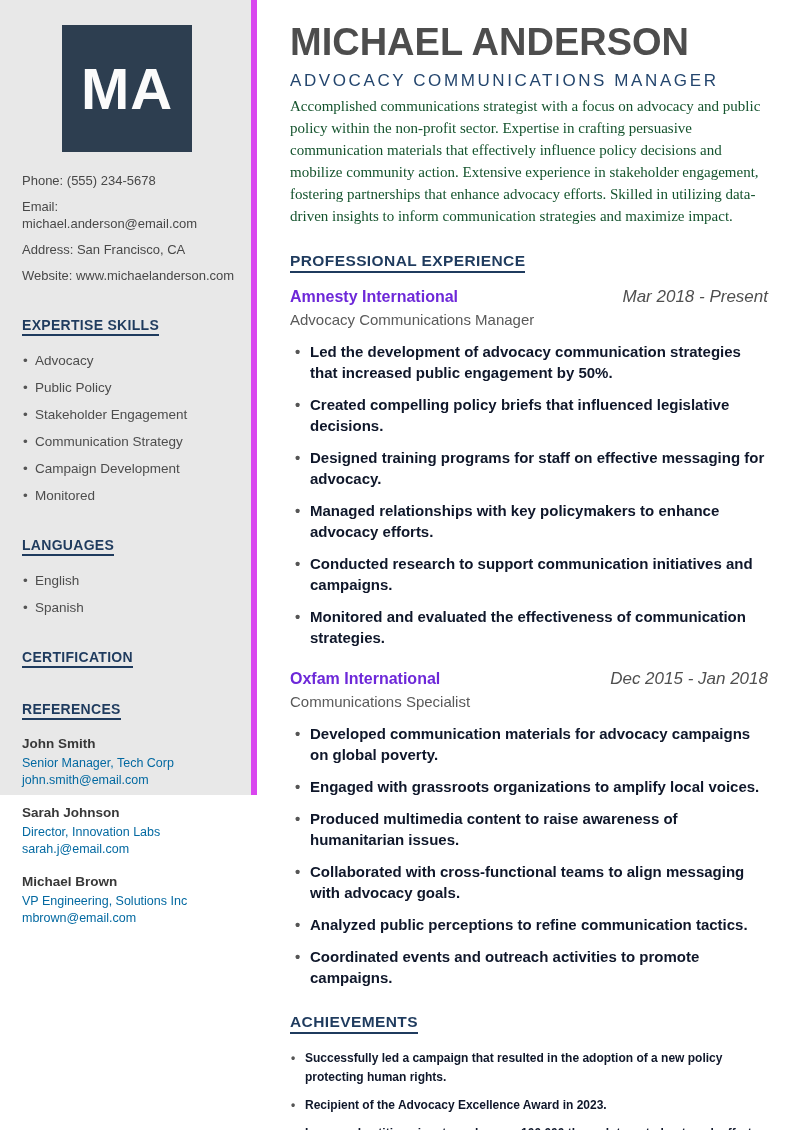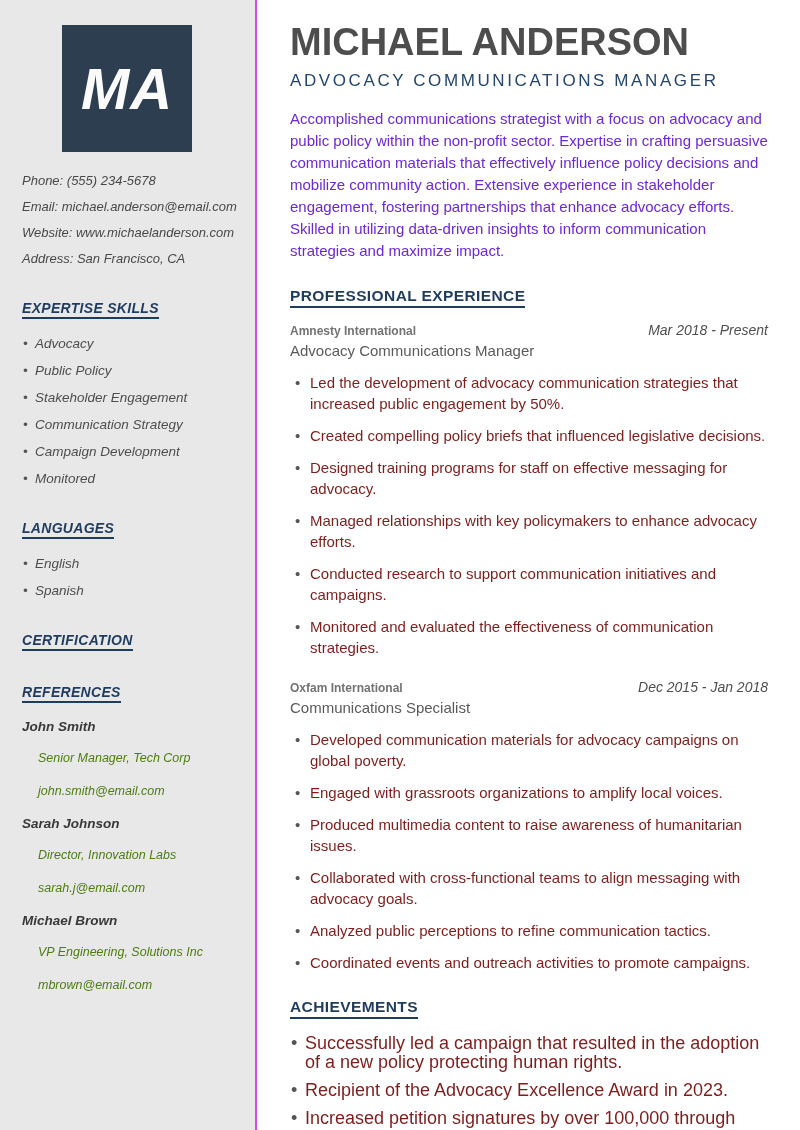--- a/index.html
+++ b/index.html
@@ -7,24 +7,23 @@
   body {
     width: 800px; height: 1130px;
     background: #ffffff;
     font-family: "Liberation Sans", sans-serif;
     overflow: hidden;
   }
   .page { display: flex; width: 800px; height: 1130px; }
 
   
   .sidebar {
-    width: 257px; min-width: 257px; height: 1130px;
+    width: 257px; min-width: 257px; height: 795px;
     background: #e8e8e8;
-    border-right: 2px solid #d946ef;
-    font-style: italic;
+    border-right: 6px solid #d946ef;
   }
   .monogram {
     width: 130px; height: 127px;
     margin: 25px auto 0 62px;
     background: #2d3e50;
     display: flex; align-items: center; justify-content: center;
   }
   .monogram span {
     color: #fbfbfb; font-size: 58px; font-weight: bold; letter-spacing: 1px;
   }
@@ -38,70 +37,70 @@
   .underlined { border-bottom: 2px solid; padding-bottom: 1px; display: inline-block; }
   .side-list { margin: 16px 0 0; padding: 0; list-style: none; }
   .side-list li {
     position: relative; padding-left: 13px;
     font-size: 13.5px; line-height: 17px; color: #4d4d4d; margin-bottom: 10px;
   }
   .side-list li::before { content: "•"; position: absolute; left: 1px; top: 0; color: #555; }
 
   .ref { margin: 16px 0 13px; }
   .ref-name { font-size: 13.5px; font-weight: bold; color: #383838; margin: 1px 0 4px; }
-  .ref-line { font-size: 12.5px; color: #4d7c0f; line-height: 17px; margin: 16px; }
+  .ref-line { font-size: 12.5px; color: #0369a1; line-height: 17px; margin: 0; }
 
   
   .main { flex: 1; background: #ffffff; padding: 21px 32px 0 33px; }
   .person-name {
     margin: 0; font-size: 38px; line-height: 42px;
     color: #4d4d4d; font-weight: bold; letter-spacing: 0px;
   }
   .person-title {
     margin: 8px 0 0; font-size: 17px; font-weight: 400;
     color: #24466e; letter-spacing: 2.6px;
   }
   .summary {
-    margin: 17px 0 0; font-size: 15px; line-height: 22px; color: #6d28d9;
+    margin: 4px 0 0; font-size: 15px; line-height: 22px; color: #14532d; font-family: Liberation Serif, serif;
   }
   .main-heading {
     margin: 25px 0 0; font-size: 15.5px; color: #1f3b5e;
     letter-spacing: 0.4px; font-weight: bold;
   }
   .job { margin-top: 14px; }
   .job-head { display: flex; justify-content: space-between; align-items: baseline; }
-  .company { font-size: 12px; font-weight: bold; color: #737373; }
-  .dates { font-size: 14px; font-style: italic; color: #4f4f4f; }
+  .company { font-size: 16px; font-weight: bold; color: #6d28d9; }
+  .dates { font-size: 17px; font-style: italic; color: #4f4f4f; }
   .role { margin-top: 4px; font-size: 15px; color: #5a5a5a; }
   .bullets { margin: 13px 0 0; padding: 0; list-style: none; }
   .bullets li {
     position: relative; padding-left: 20px;
-    font-size: 15px; line-height: 21px; color: #7f1d1d; margin-bottom: 11px;
+    font-size: 15px; line-height: 21px; color: #0f172a; margin-bottom: 11px; font-weight: bold;
   }
   .bullets li::before { content: "•"; position: absolute; left: 5px; top: 0; color: #555; }
   .bullets.small { margin-top: 15px; }
-  .bullets.small li { font-size: 18px; line-height: 19px; padding-left: 15px; margin-bottom: 9px; }
+  .bullets.small li { font-size: 12px; line-height: 19px; padding-left: 15px; margin-bottom: 9px; }
   .bullets.small li::before { left: 1px; }
 </style>
 </head>
 <body>
 
 <div class="page">
 
   <aside class="sidebar">
 
     <div class="monogram">
       <span>MA</span>
     </div>
 
     <div class="contact">
       <p>Phone: (555) 234-5678</p>
       <p>Email: michael.anderson@email.com</p>
+      <p>Address: San Francisco, CA</p>
       <p>Website: www.michaelanderson.com</p>
-      <p>Address: San Francisco, CA</p>
     </div>
 
     <section class="side-section">
       <h3 class="side-heading">
         <span class="underlined">EXPERTISE SKILLS</span>
       </h3>
       <ul class="side-list">
         <li>Advocacy</li>
         <li>Public Policy</li>
         <li>Stakeholder Engagement</li>

